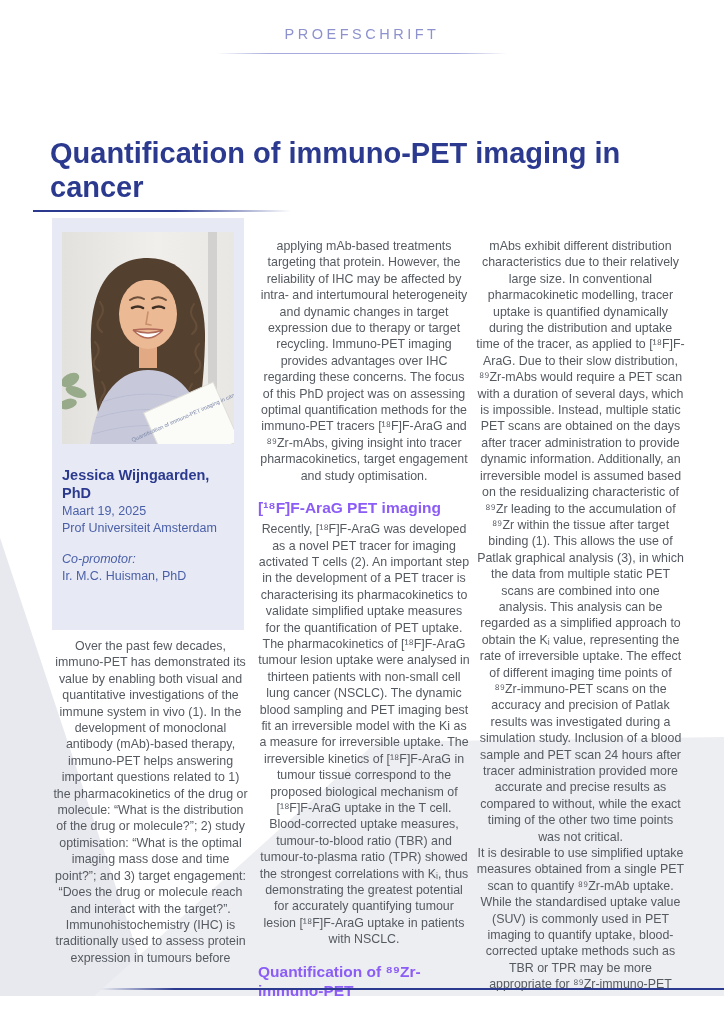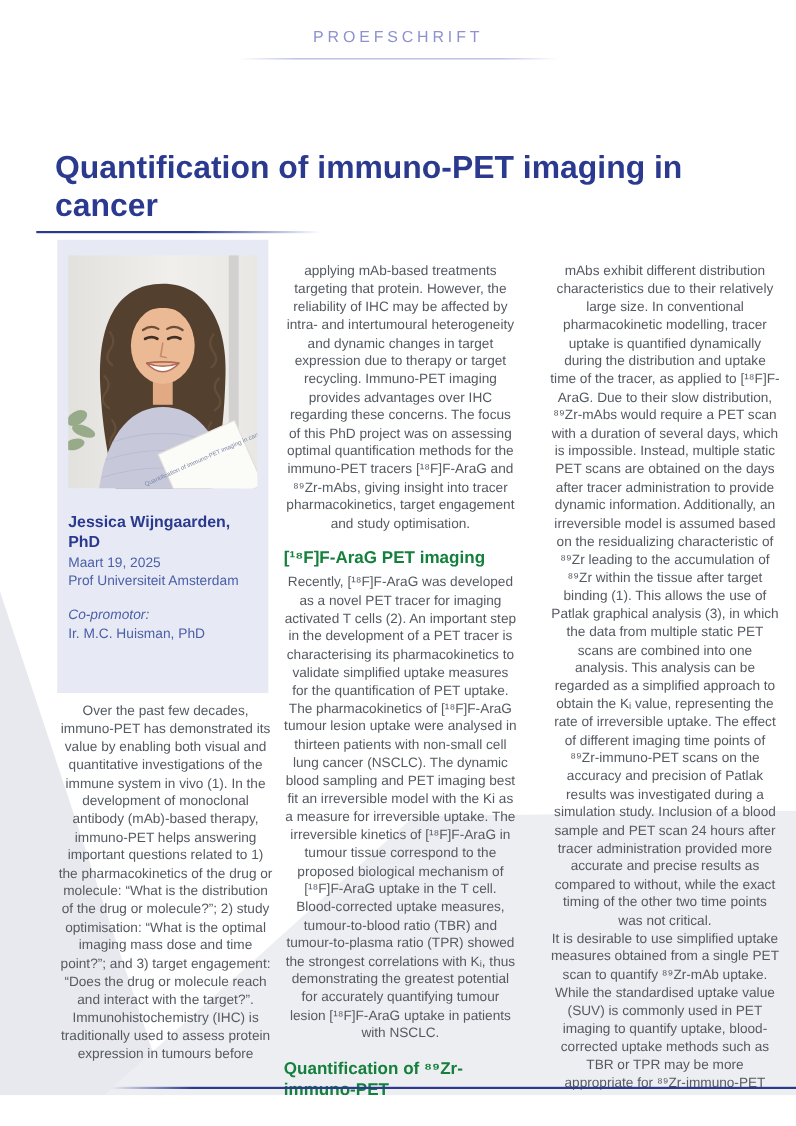--- a/index.html
+++ b/index.html
@@ -36,25 +36,25 @@
   .author-info{padding:0 10px;color:#4a5fa8;font-size:12.5px;line-height:17px;}
   .author-name{margin:22px 0 1px 0;font-size:14.5px;line-height:18px;
     font-weight:bold;color:#2b3a8f;}
   .author-group{margin-top:14px;}
   .role-label{font-style:italic;}
 
   
   .col{position:absolute;top:238px;font-size:12.4px;line-height:16.4px;color:#555a61;}
   .col-left{left:52px;width:197px;top:638px;}
   .col-middle{left:258px;width:212px;}
-  .col-right{left:476px;width:209px;margin-left:24px;}
+  .col-right{left:476px;width:209px;}
   .col p{margin:0 0 14px 0;text-align:center;}
   .col p.flush{margin:0;}
   .col h3{margin:14px 0 4px 0;font-size:15.5px;line-height:19px;
-    font-weight:bold;color:#15803d;}
+    font-weight:bold;color:#8b5cf6;}
   .col h3:first-child{margin-top:0;}
 
   
   .footer-rule{position:absolute;top:988px;left:100px;width:624px;height:2px;
     background:linear-gradient(90deg,rgba(43,58,143,0),#2b3a8f 12%,#2b3a8f 100%);}
   .page-number{position:absolute;top:996px;left:30px;font-size:13px;
     letter-spacing:3px;color:#3b4da0;font-weight:400;}
   .journal-ref{position:absolute;top:996px;left:84px;font-size:13px;
     color:#4a5fa8;}
 </style>

